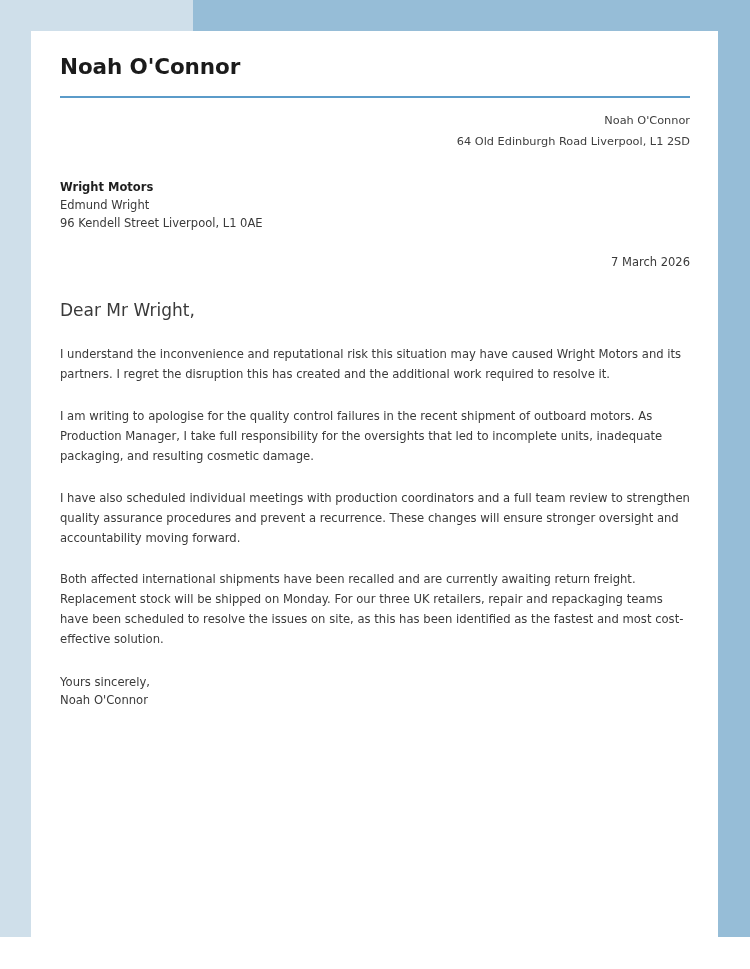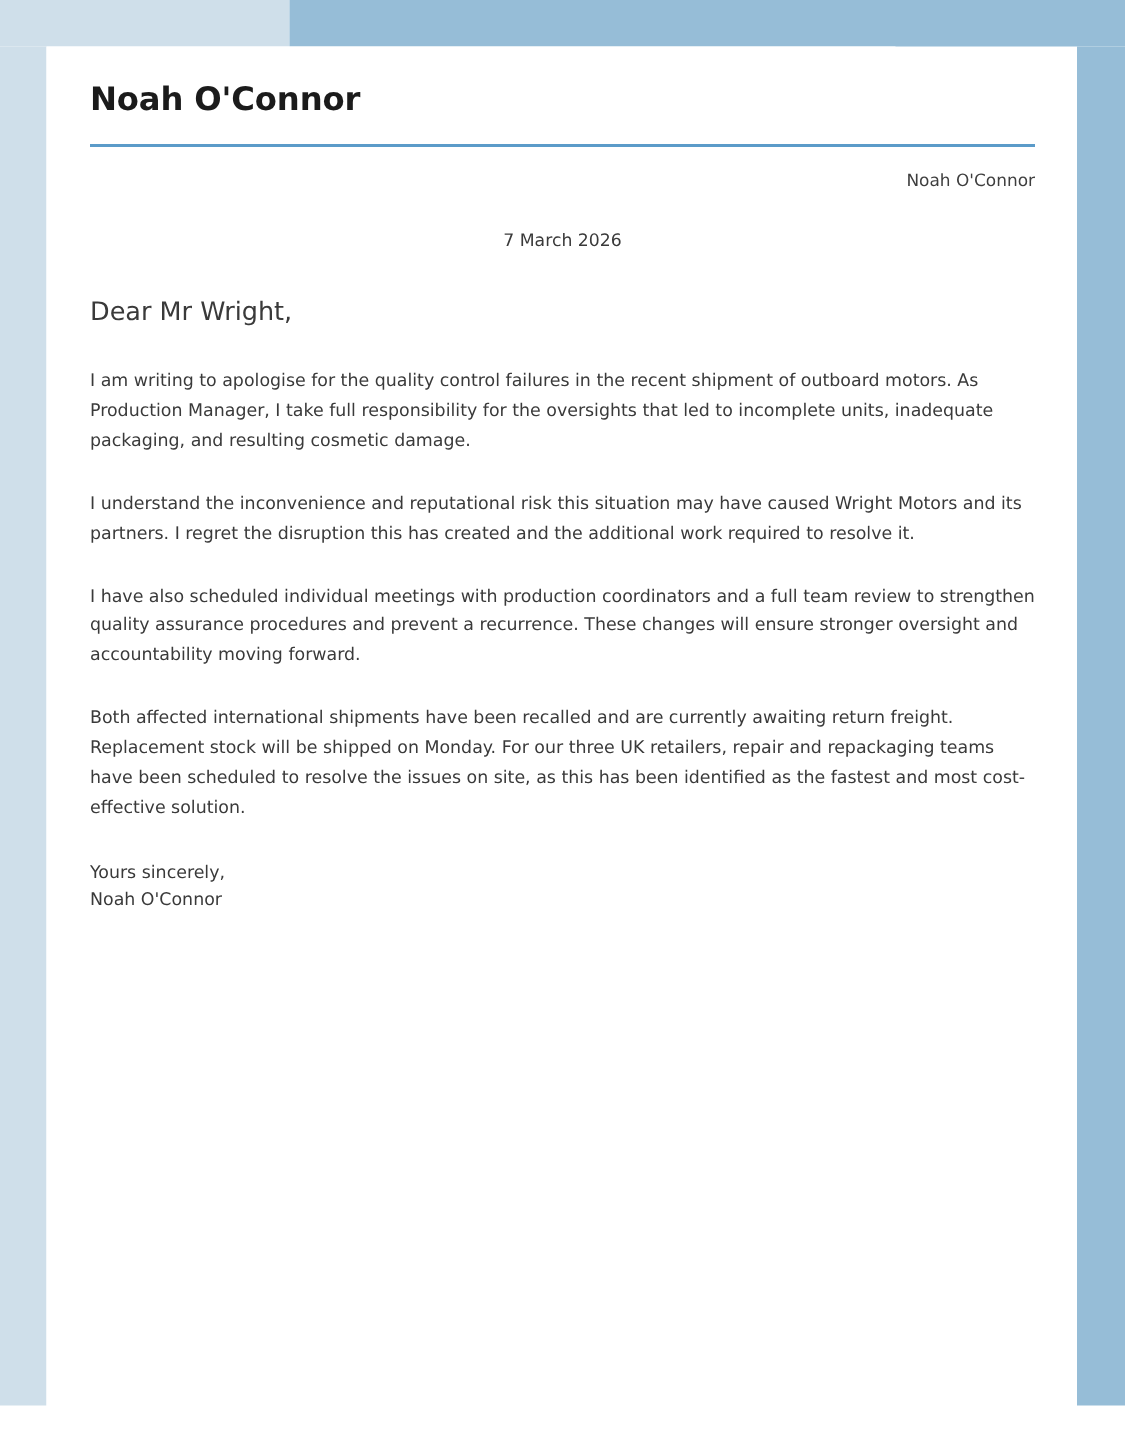--- a/index.html
+++ b/index.html
@@ -106,21 +106,21 @@
     line-height: 1.55;
     color: #3a3a3a;
   }
   .recipient .company {
     font-weight: bold;
     color: #1f1f1f;
   }
 
   .date {
     margin-top: 22px;
-    text-align: center;
+    text-align: right;
     font-size: 11.5px;
     color: #3a3a3a;
   }
 
   .salutation {
     margin-top: 28px;
     font-size: 17px;
     color: #3a3a3a;
     line-height: 1.55;
   }
@@ -154,30 +154,36 @@
 
   <div class="page">
     <div class="inner">
 
       <h1 class="letter-name">Noah O'Connor</h1>
 
       <div class="rule"></div>
 
       <div class="sender">
         <div>Noah O'Connor</div>
+        <div>64 Old Edinburgh Road Liverpool, L1 2SD</div>
       </div>
 
+      <div class="recipient">
+        <div class="company">Wright Motors</div>
+        <div>Edmund Wright</div>
+        <div>96 Kendell Street Liverpool, L1 0AE</div>
+      </div>
 
       <div class="date">7 March 2026</div>
 
       <div class="salutation">Dear Mr Wright,</div>
 
       <div class="body">
+        <p>I understand the inconvenience and reputational risk this situation may have caused Wright Motors and its partners. I regret the disruption this has created and the additional work required to resolve it.</p>
         <p>I am writing to apologise for the quality control failures in the recent shipment of outboard motors. As Production Manager, I take full responsibility for the oversights that led to incomplete units, inadequate packaging, and resulting cosmetic damage.</p>
-        <p>I understand the inconvenience and reputational risk this situation may have caused Wright Motors and its partners. I regret the disruption this has created and the additional work required to resolve it.</p>
         <p>I have also scheduled individual meetings with production coordinators and a full team review to strengthen quality assurance procedures and prevent a recurrence. These changes will ensure stronger oversight and accountability moving forward.</p>
         <p>Both affected international shipments have been recalled and are currently awaiting return freight. Replacement stock will be shipped on Monday. For our three UK retailers, repair and repackaging teams have been scheduled to resolve the issues on site, as this has been identified as the fastest and most cost-effective solution.</p>
       </div>
 
       <div class="closing">
         <div>Yours sincerely,</div>
         <div>Noah O'Connor</div>
       </div>
 
     </div>

